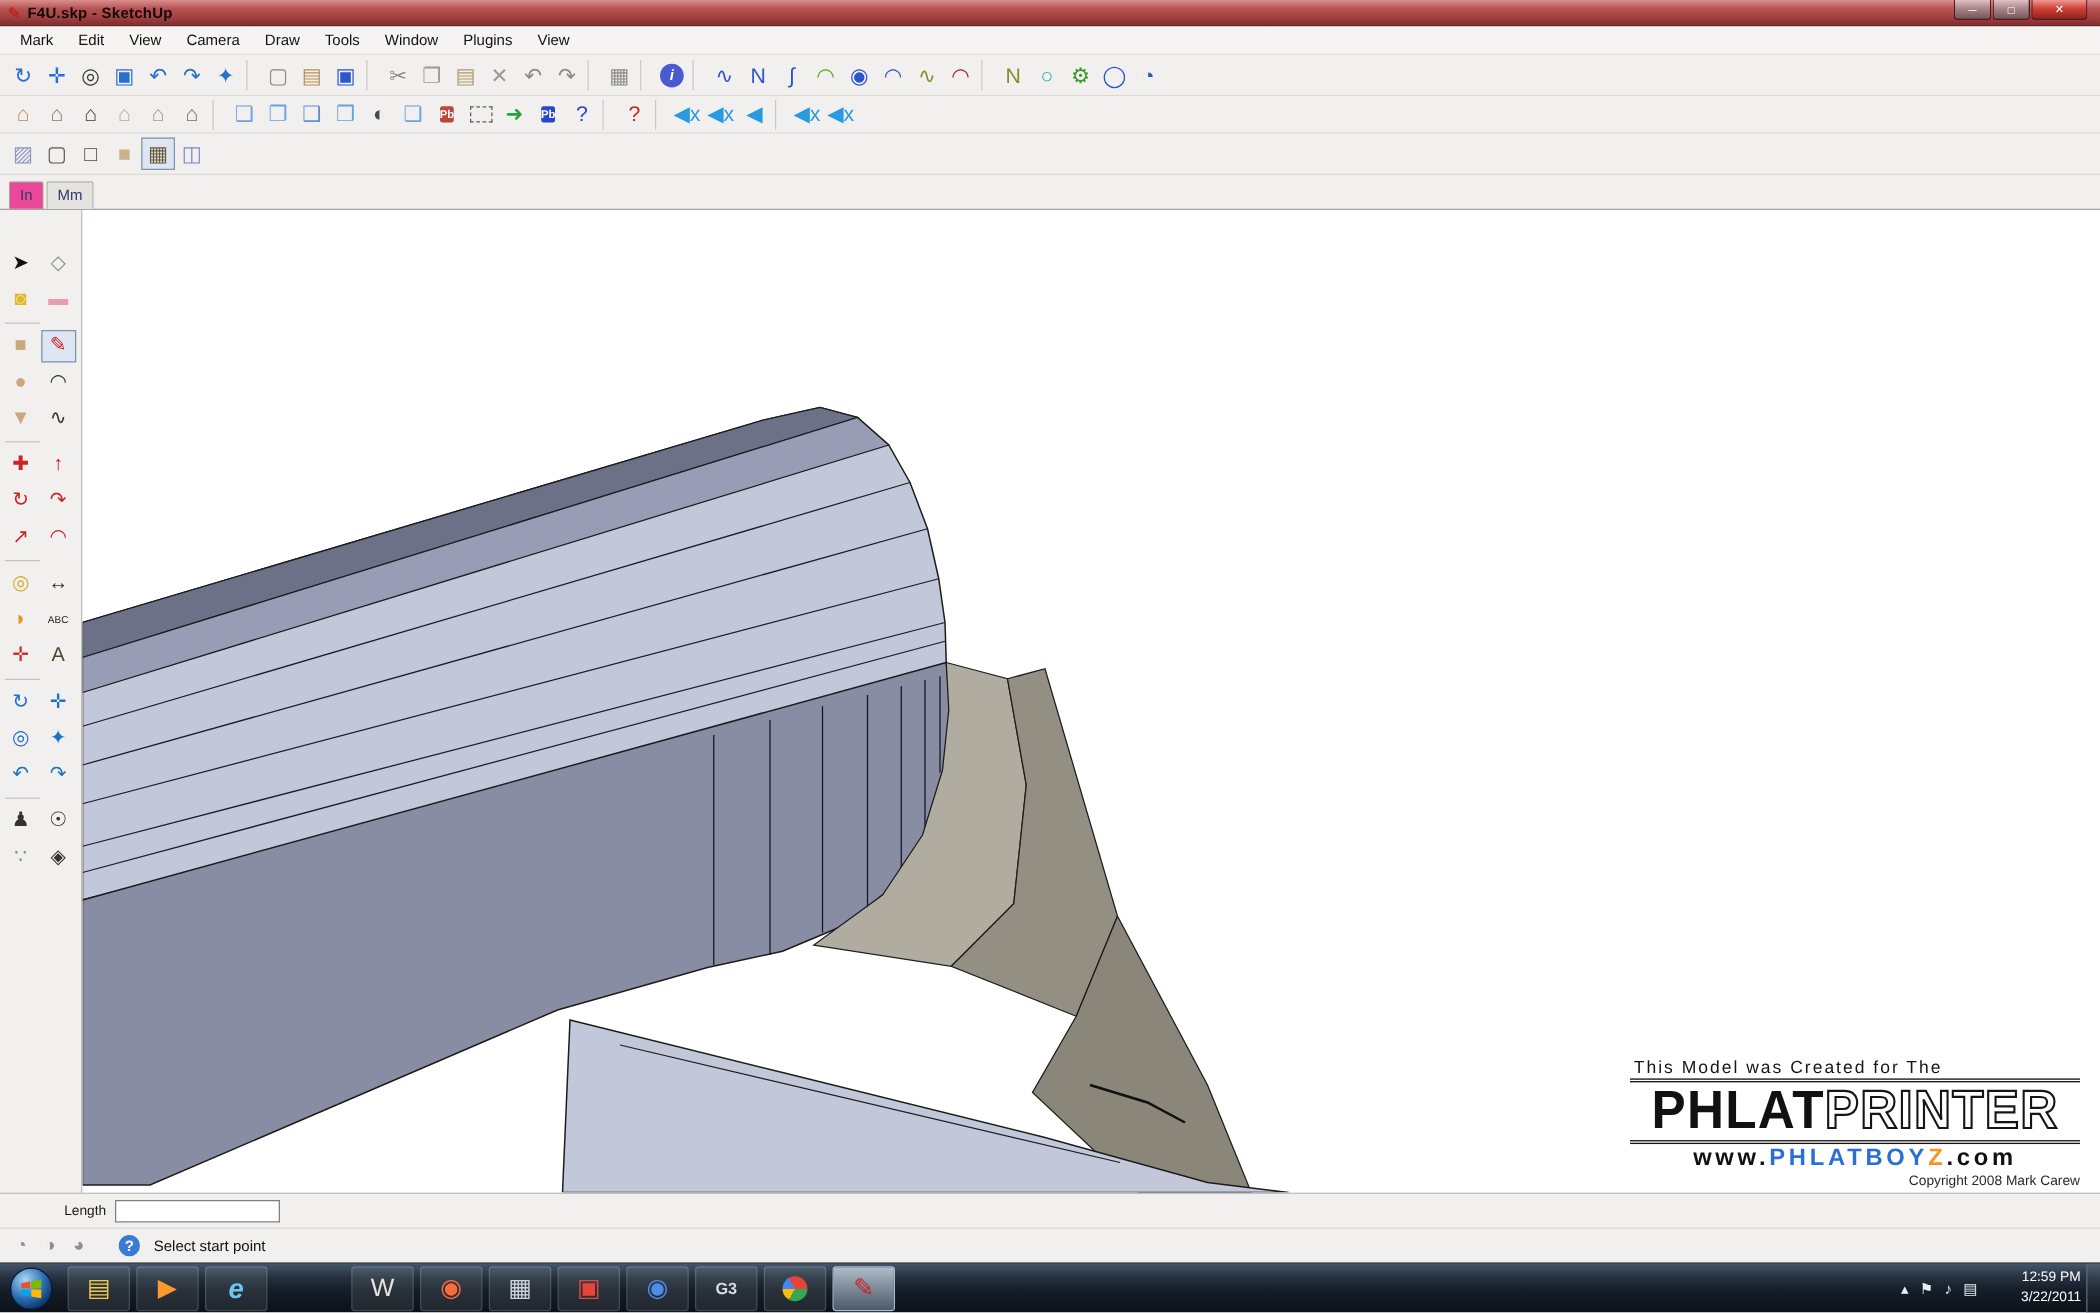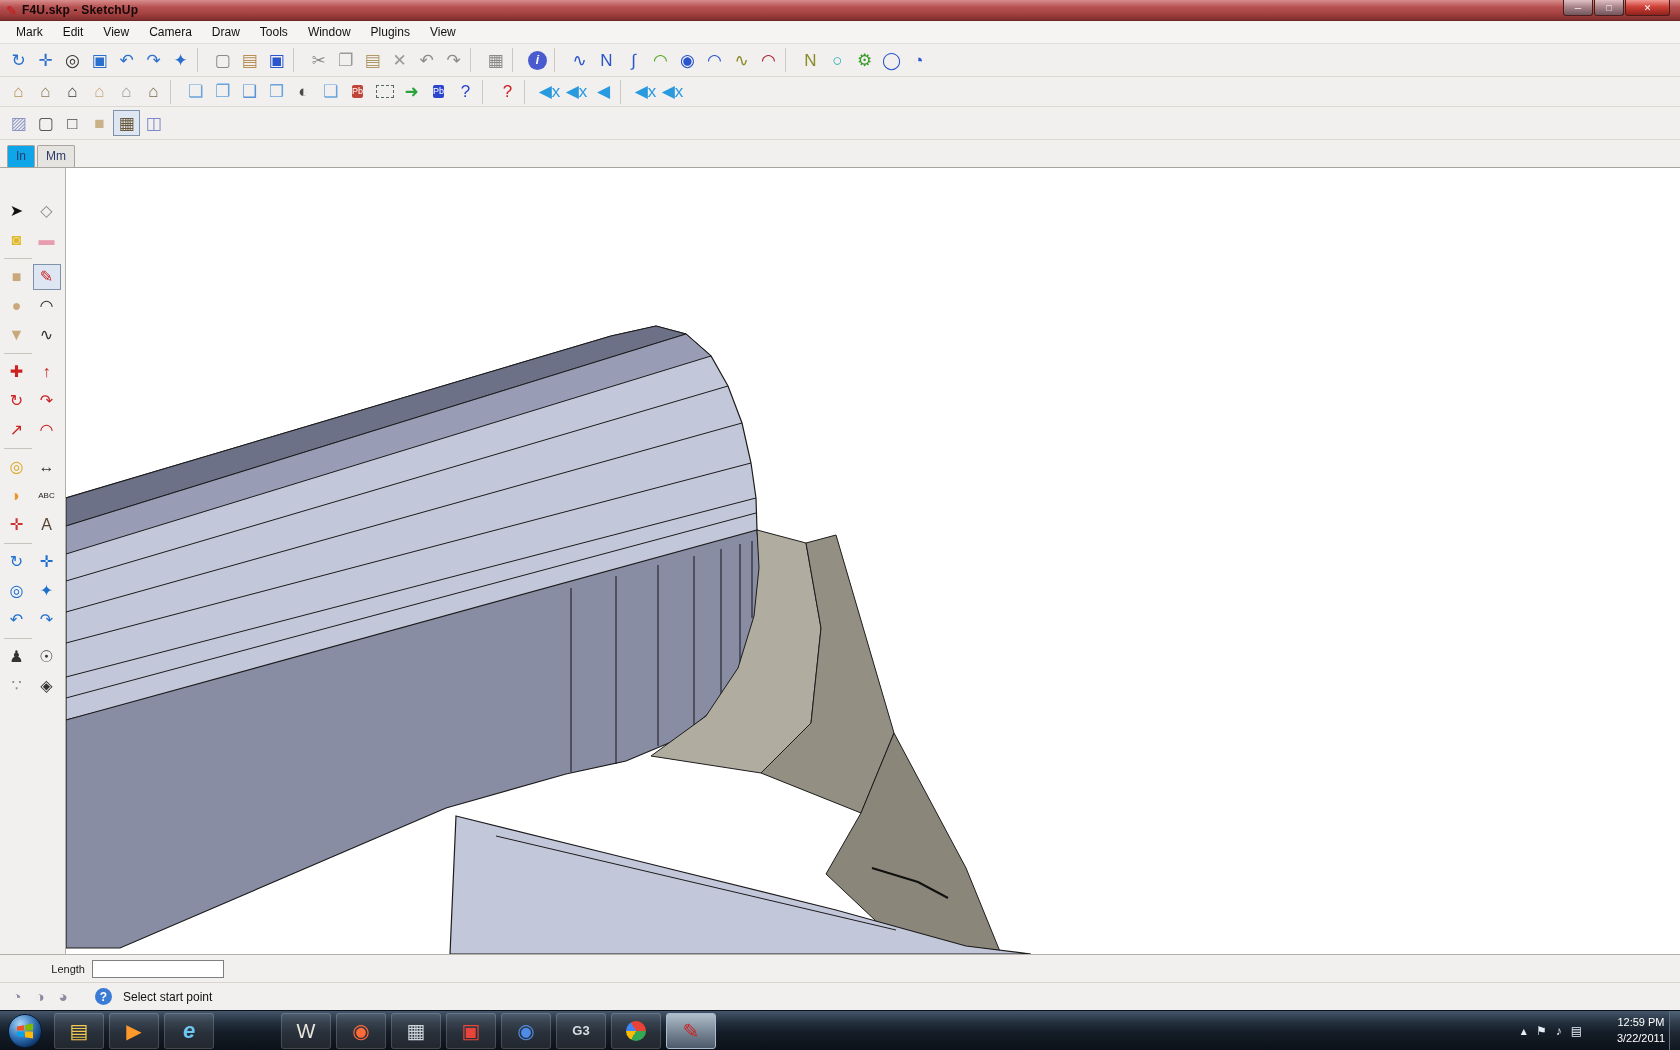--- a/index.html
+++ b/index.html
@@ -18,28 +18,28 @@
   .menubar{height:23px;background:#f5f4f2;display:flex;align-items:center;padding-left:6px;border-bottom:1px solid #e2dfda}
   .menu-item{font-size:12px;color:#111;padding:3px 10px}
 
   
   .toolbar{display:flex;align-items:center;background:#f1f0ee;border-bottom:1px solid #dcd9d3;padding-left:5px}
   .tb1{height:33px}.tb2{height:30px}.tb3{height:33px}
   .tbtn{width:27px;height:26px;display:flex;align-items:center;justify-content:center;flex:none}
   .tbtn .glyph{font-size:17px;line-height:1;display:flex;align-items:center;justify-content:center}
   .tbtn.divider{width:9px;height:24px;border-left:1px solid #ccc9c2;margin:0 3px}
   .tbtn.circle .glyph{width:19px;height:19px;border-radius:50%;font-size:12px;font-weight:bold;font-style:italic}
-  .tbtn.chip .glyph{font-size:9px;font-weight:normal;padding:2px 0;border-radius:2px}
+  .tbtn.chip .glyph{font-size:9px;font-weight:bold;padding:2px 0;border-radius:2px}
   .tbtn.dashed .glyph{width:18px;height:13px;border:1px dashed #566}
   .tbtn.active,.pbtn.active{border:1px solid #7f92a8;background:#dde6f2}
 
   
   .scene-tabs{height:28px;background:#f1f0ee;display:flex;align-items:flex-end;padding-left:7px;border-bottom:1px solid #a8a59f}
   .tab{font-size:12px;color:#2a3a6a;padding:3px 8px 4px;border:1px solid #a8a59f;border-bottom:none;background:#e6e4e0;margin-right:2px;border-radius:2px 2px 0 0}
-  .tab.active{background:#0ea5e9}
+  .tab.active{background:#ec4899}
 
   
   .main{display:flex;height:786px}
   .palette{width:66px;flex:none;background:#f1f0ee;border-right:1px solid #b3b0aa;padding-top:30px;display:grid;grid-template-columns:30px 30px;align-content:start;justify-content:center;row-gap:3px}
   .pbtn{width:28px;height:26px;display:flex;align-items:center;justify-content:center}
   .pbtn .glyph{font-size:16px;line-height:1}
   .pbtn.small .glyph{font-size:8px;font-weight:normal;letter-spacing:0}
   .psep{grid-column:1/-1;height:1px;background:#c7c4be;margin:2px 1px}
   .canvas{position:relative;width:1614px;height:786px;background:#fff;overflow:hidden}
 
@@ -474,20 +474,30 @@
 
       <polygon points="691,362 740,375 755,460 745,555 695,605 585,588 640,548 672,500 688,448 693,400" stroke="#1c1c1c" stroke-width="1" fill="#b0ac9f"></polygon>
       <polygon points="740,375 770,367 828,565 795,645 695,605 745,555 755,460" stroke="#1c1c1c" stroke-width="1" fill="#938f82"></polygon>
       <polygon points="795,645 828,565 900,700 935,786 845,786 760,706" stroke="#1c1c1c" stroke-width="1" fill="#8a8679"></polygon>
 
       <polygon points="390,648 560,690 770,742 900,778 965,786 384,786" stroke="#1c1c1c" stroke-width="1.2" fill="#c3c7da"></polygon>
       <line x1="430" y1="668" x2="830" y2="762" stroke="#1c1c1c" stroke-width="1"></line>
       <polyline points="806,700 852,714 882,730" fill="none" stroke="#101010" stroke-width="2"></polyline>
     </svg>
 
+    <div class="watermark">
+      <div class="wm-line1">This Model was Created for The</div>
+      <div class="wm-logo">
+        <span class="wm-solid">PHLAT</span><span class="wm-outline">PRINTER</span>
+      </div>
+      <div class="wm-url">
+        <span>www.</span><span class="u-mid">PHLATBOY</span><span class="u-z">Z</span><span>.com</span>
+      </div>
+      <div class="wm-copy">Copyright 2008 Mark Carew</div>
+    </div>
   </div>
 </div>
 
 <div class="measure-bar">
   <span class="measure-label">Length</span>
   <input class="measure-input" value="" style="">
 </div>
 
 <div class="status-bar">
   <span style="display:flex;align-items:center">

